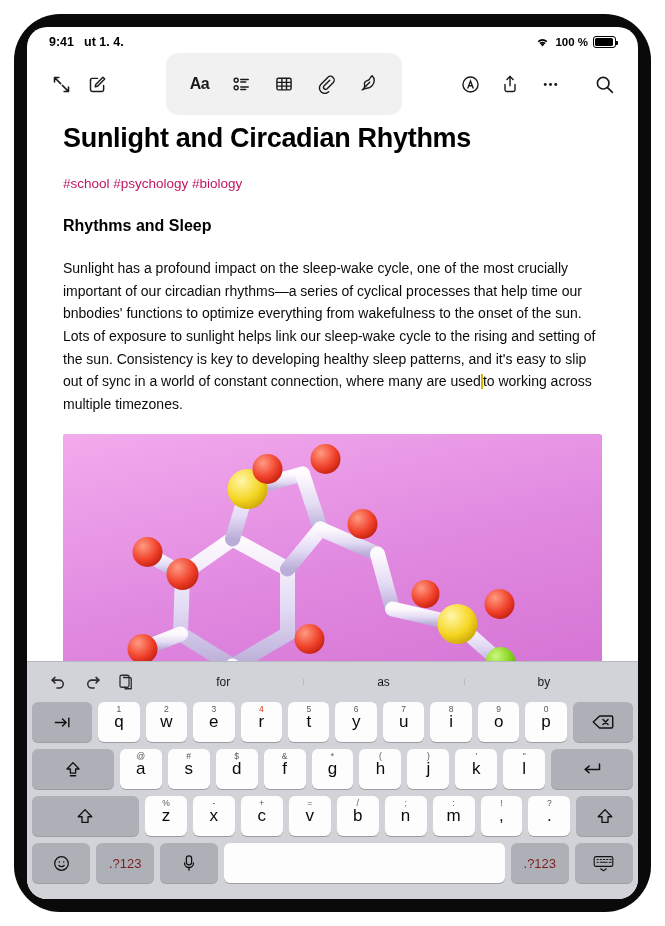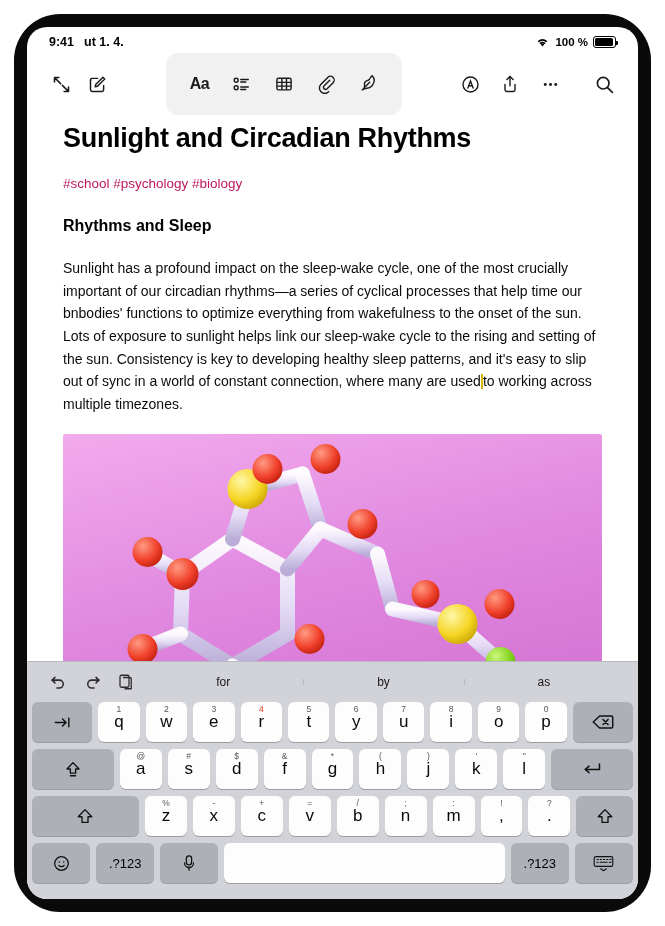--- a/index.html
+++ b/index.html
@@ -142,21 +142,21 @@
   }
   .kb-rows { padding: 0 5px; }
   .kb-row { display: flex; gap: 6px; margin-bottom: 7px; height: 40px; }
   .key {
     flex: 1; background: #fdfdfd; border-radius: 6px;
     box-shadow: 0 1px 0 rgba(0,0,0,0.25);
     display: flex; align-items: center; justify-content: center;
     position: relative;
     font-size: 17px; color: #0a0a0a;
   }
-  .key.func { background: #aeb0b8; color: #000000; font-size: 15px; text-align: center; }
+  .key.func { background: #aeb0b8; color: #7f1d1d; font-size: 15px; text-align: center; }
   .key .sup {
     position: absolute; top: 2px; left: 50%; transform: translateX(-50%);
     font-size: 8.5px; color: #55555c;
   }
   .key .sup.red { color: #e0331c; }
   .k-tab { flex: 1.45; }
   .k-del { flex: 1.45; }
   .k-shift-l { flex: 1.95; }
   .k-return { flex: 1.95; }
   .k-shift2-l { flex: 2.55; }
@@ -357,22 +357,22 @@
             </svg>
         </div>
         <div class="pi">
           <svg width="18" height="18" viewBox="0 0 24 24" fill="none" stroke="#2b2b2f" stroke-width="1.7" stroke-linejoin="round">
               <rect x="4" y="3" width="12" height="16" rx="2"></rect>
               <path d="M8 6h9a2 2 0 0 1 2 2v13H10"></path>
             </svg>
         </div>
         <div class="pred-words">
           <div class="pred-word">for</div>
+          <div class="pred-word">as</div>
           <div class="pred-word">by</div>
-          <div class="pred-word">as</div>
         </div>
       </div>
 
       <div class="kb-rows">
 
         <div class="kb-row">
           <div class="key func k-tab">
             <svg width="19" height="15" viewBox="0 0 24 18" fill="none" stroke="#111" stroke-width="1.8" stroke-linecap="round" stroke-linejoin="round">
                 <path d="M3 9h13"></path>
                 <path d="M12 4.5L16.5 9 12 13.5"></path>

